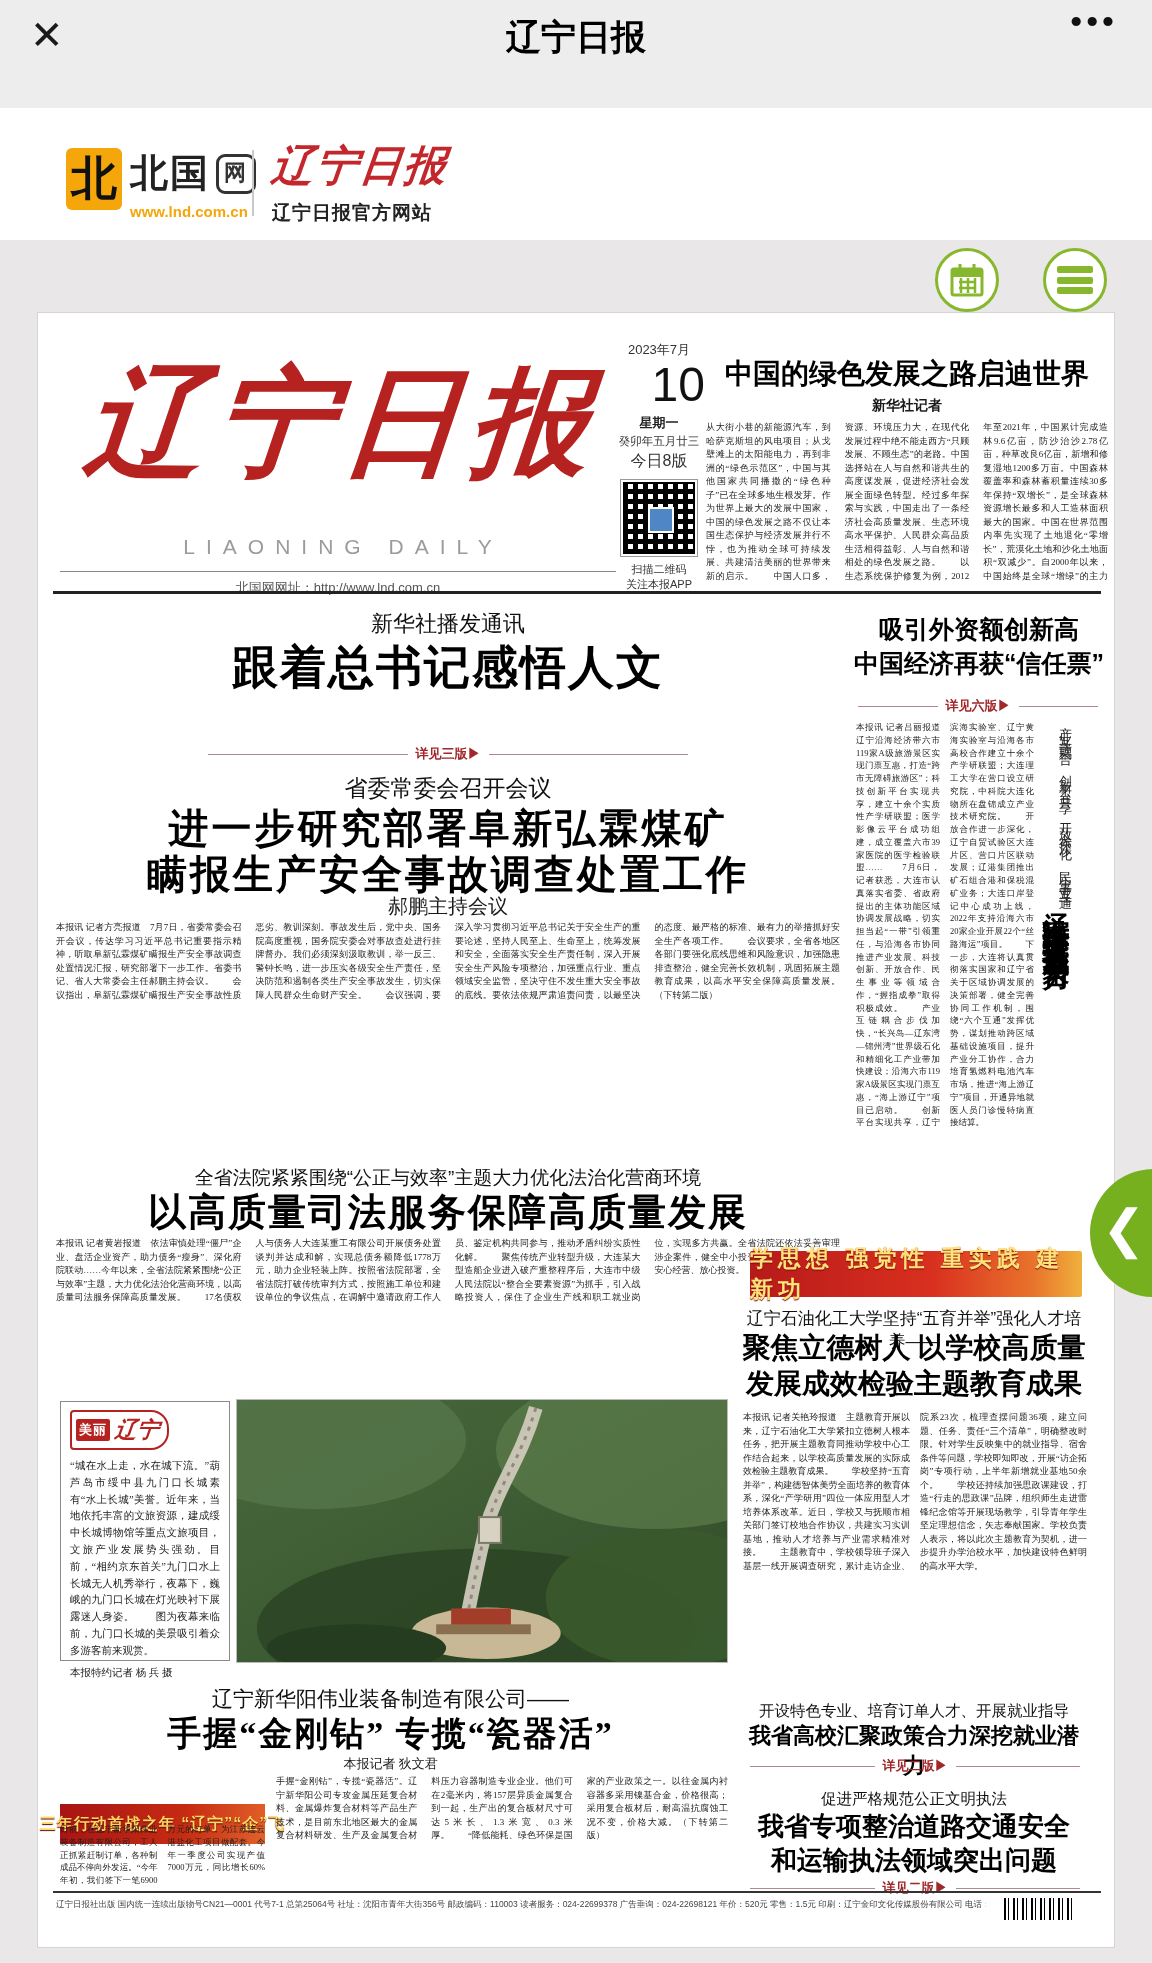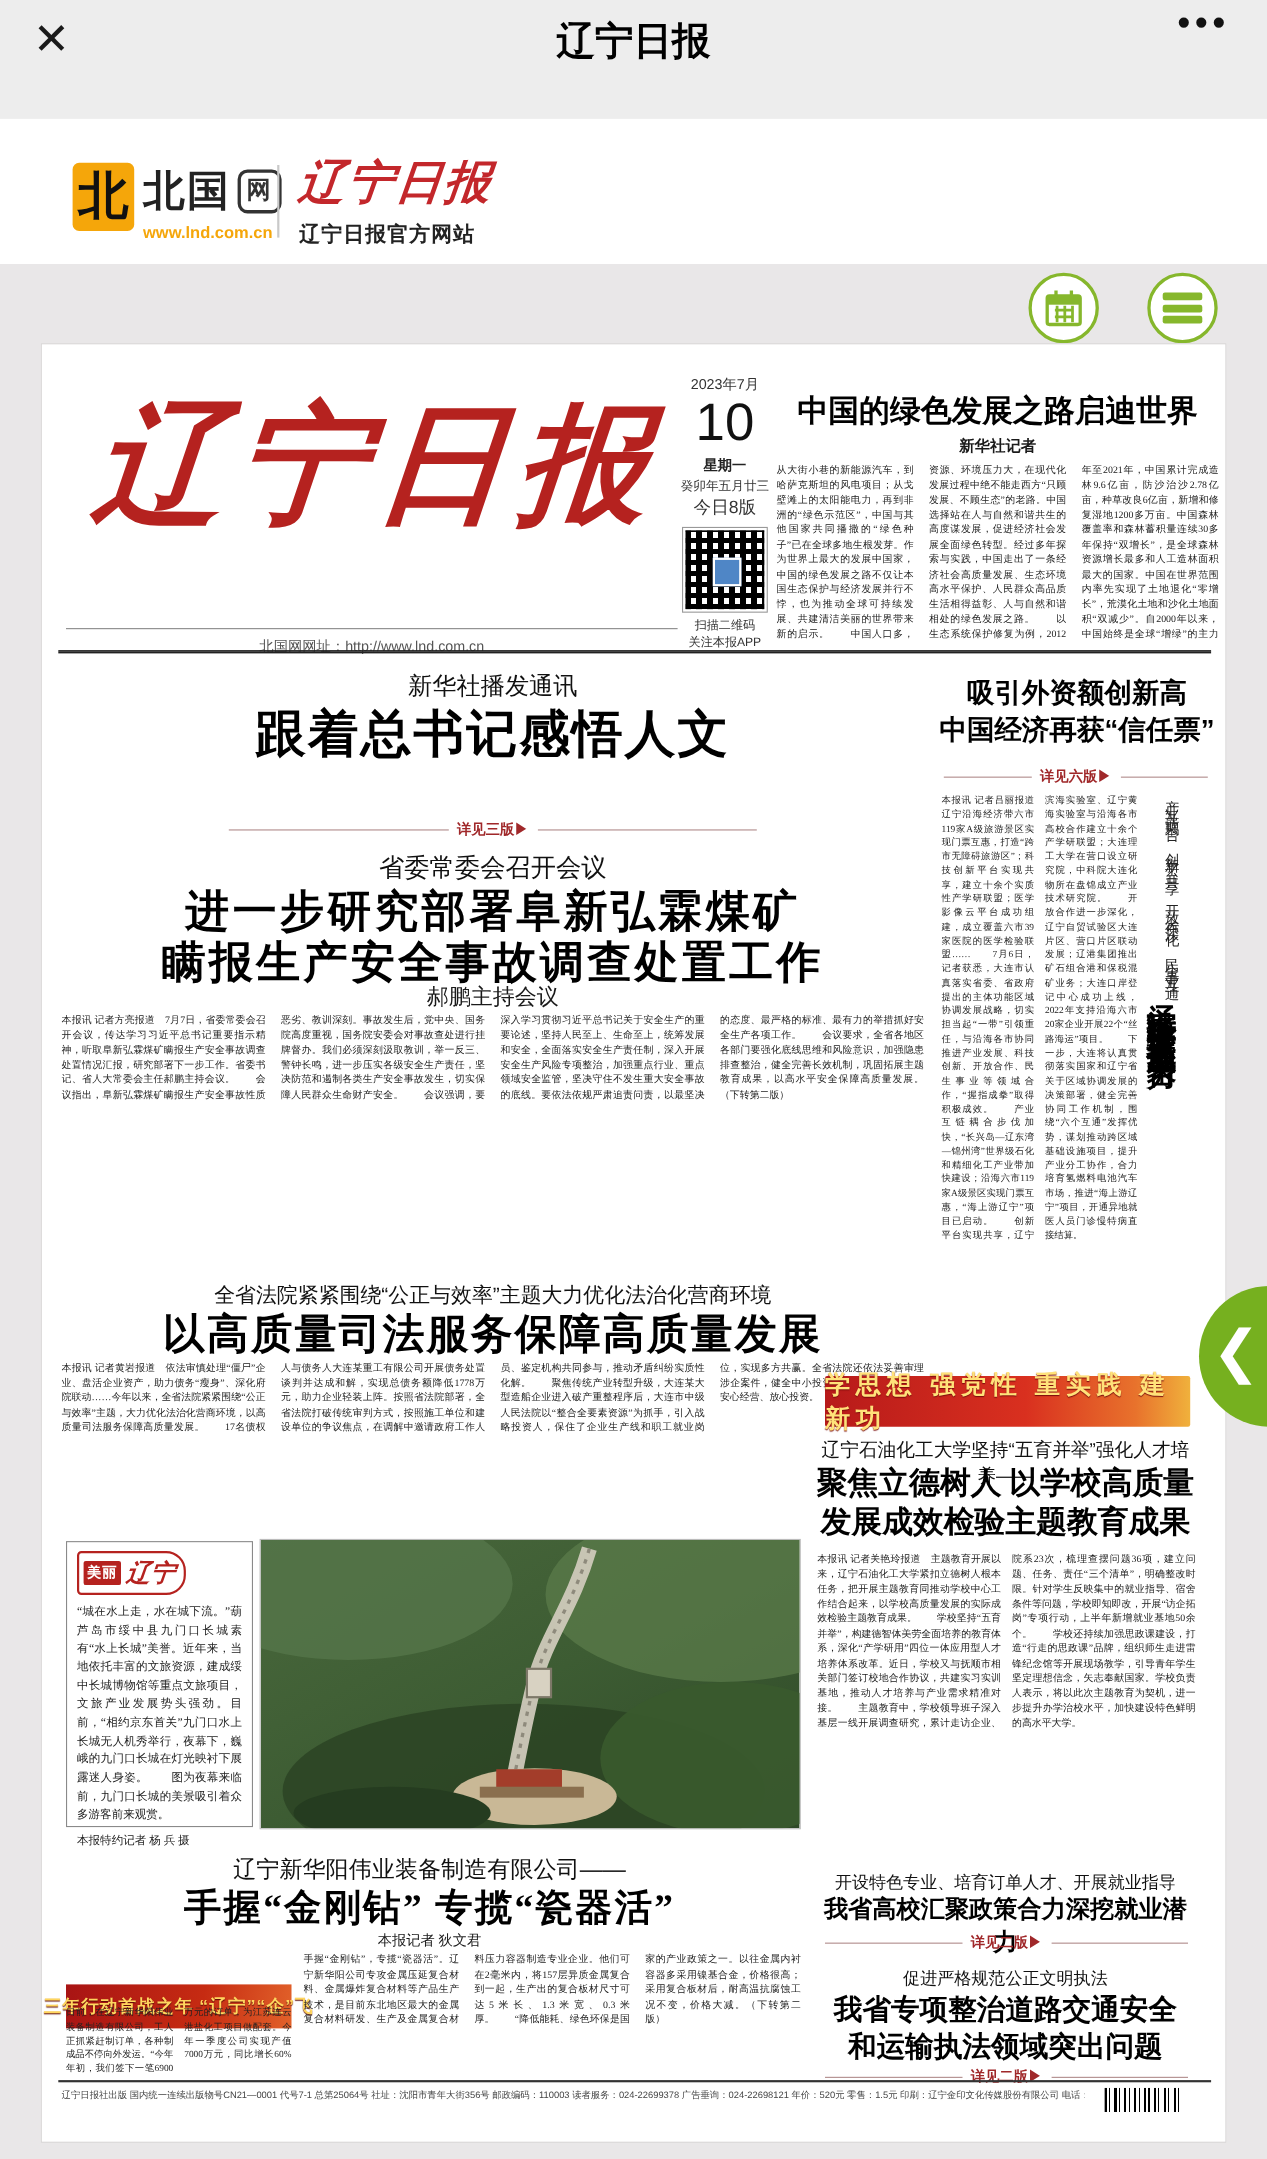--- a/index.html
+++ b/index.html
@@ -30,21 +30,21 @@
   .paper{position:absolute;left:37px;top:312px;width:1078px;height:1636px;background:#fff;border:1px solid #d6d4d4;box-sizing:border-box;font-family:"Liberation Serif",serif;color:#1a1a1a;}
   .abs{position:absolute;}
   .ctr{text-align:center;}
   .brand-cn{left:30px;top:18px;width:550px;text-align:center;font-family:"DejaVu Serif",serif;font-style:italic;font-weight:bold;font-size:118px;line-height:1.55;color:#b5221f;letter-spacing:10px;transform:skewX(-5deg);}
   .brand-en{left:30px;top:222px;width:550px;text-align:center;font-family:"Liberation Sans",sans-serif;font-size:21px;letter-spacing:11px;color:#9b9b9b;}
   .mast-rule{left:22px;top:258px;width:556px;height:1px;background:#888;}
   .site-line{left:22px;top:266px;width:556px;text-align:center;font-size:13px;color:#555;font-family:"Liberation Sans",sans-serif;}
   
   .dateblock{left:575px;top:28px;width:92px;text-align:center;font-family:"Liberation Sans",sans-serif;}
   .d-ym{font-size:13px;color:#333;}
-  .d-day{font-size:48px;line-height:1.1;color:#111;}
+  .d-day{font-size:48px;line-height:1.1;color:#111;text-align:right;}
   .d-week{font-size:13px;font-weight:bold;color:#222;margin-top:2px;}
   .d-lunar{font-size:11.5px;color:#333;margin-top:2px;}
   .d-pages{font-size:16px;color:#333;margin-top:2px;}
   .qr{margin:8px auto 0;width:72px;height:72px;position:relative;background-image:repeating-linear-gradient(90deg,#000 0 5px,transparent 5px 10px),repeating-linear-gradient(0deg,#000 0 5px,#fff 5px 10px);border:2px solid #fff;outline:1px solid #999;}
   .qr::after{content:"";position:absolute;left:25px;top:25px;width:22px;height:22px;background:#4f86c6;border:2px solid #fff;}
   .d-cap{font-size:11px;color:#333;margin-top:6px;line-height:1.35;}
   
   .kicker{font-family:"Liberation Sans",sans-serif;color:#111;}
   .hl-sans{font-family:"Liberation Sans",sans-serif;font-weight:bold;color:#000;}
   .hl-serif{font-family:"Liberation Serif",serif;font-weight:bold;color:#000;}
@@ -129,20 +129,21 @@
           <i></i>
           <i></i>
           <i></i>
         </div>
     </div>
   </div>
 
   <div class="paper">
 
     <div class="abs brand-cn">辽宁日报</div>
+    <div class="abs brand-en">LIAONING DAILY</div>
     <div class="abs mast-rule"></div>
     <div class="abs site-line">北国网网址：http://www.lnd.com.cn</div>
 
     <div class="abs dateblock">
       <div class="d-ym">2023年7月</div>
       <div class="d-day">10</div>
       <div class="d-week">星期一</div>
       <div class="d-lunar">癸卯年五月廿三</div>
       <div class="d-pages">今日8版</div>
       <div class="qr"></div>

